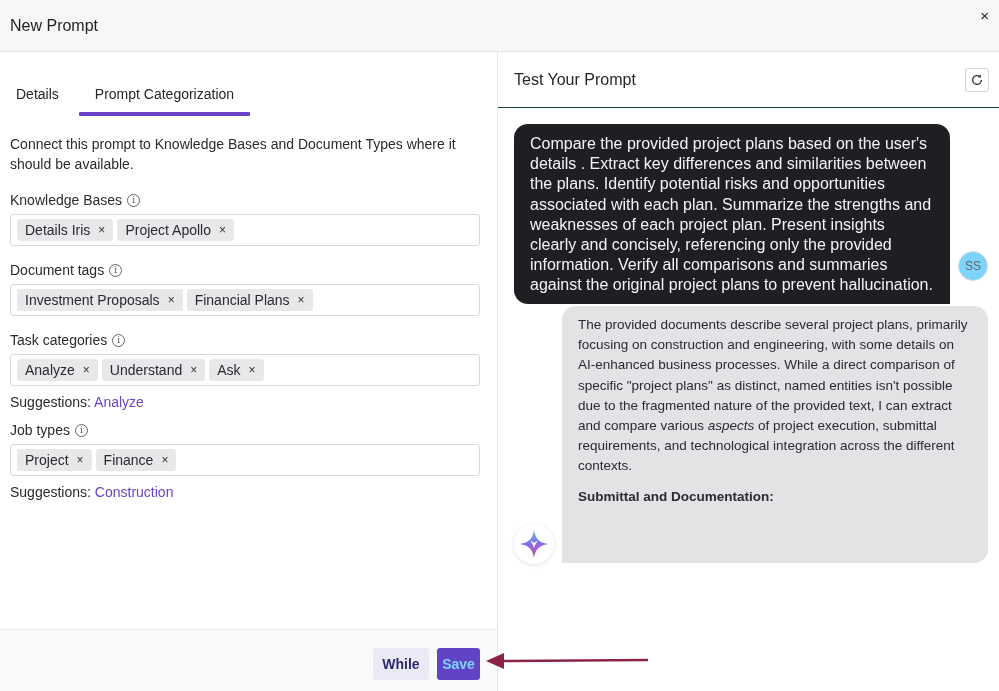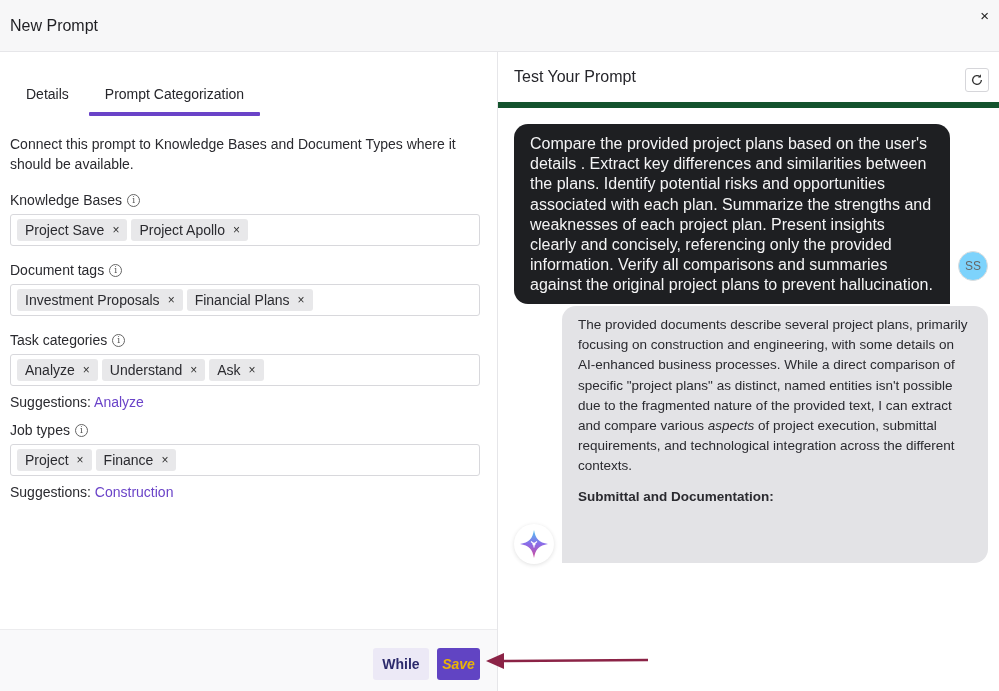--- a/index.html
+++ b/index.html
@@ -3,38 +3,38 @@
 <meta charset="utf-8">
 <style>
   * { box-sizing: border-box; margin: 0; padding: 0; }
   html, body { width: 999px; height: 691px; overflow: hidden; background: #ffffff; font-family: "Liberation Sans", "DejaVu Sans", sans-serif; color: #1f1f23; }
   .modal { position: relative; width: 999px; height: 691px; background: #fff; }
   .header { height: 52px; background: #f7f7f8; border-bottom: 1px solid #e6e6e9; display: flex; align-items: center; padding: 0 10px; position: relative; }
   .header-title { font-size: 16px; color: #1f1f23; }
   .close-btn { position: absolute; right: 10px; top: 8px; font-size: 15px; color: #222; cursor: pointer; line-height: 16px; }
   .body { position: absolute; top: 52px; left: 0; right: 0; bottom: 0; display: flex; }
   .left { width: 498px; border-right: 1px solid #e6e6e9; position: relative; height: 100%; }
-  .tabs { display: flex; height: 64px; padding-left: 10px; align-items: flex-end; }
+  .tabs { display: flex; height: 64px; align-items: flex-end; }
   .tab { font-size: 14px; color: #26262b; padding: 0 16px 14px; position: relative; cursor: pointer; }
   .tab.active::after { content: ""; position: absolute; left: 0; right: 0; bottom: 0; height: 4px; background: #6a43c8; border-radius: 1px; }
   .tab.first { padding-left: 16px; padding-right: 20px; }
   .form { padding: 18px 10px 0 10px; }
   .intro { font-size: 14px; line-height: 20px; color: #2a2a2f; width: 460px; }
   .field-label { font-size: 14px; color: #2a2a2f; margin-top: 16px; display: flex; align-items: center; gap: 5px; height: 20px; }
   .info-icon { width: 13px; height: 13px; border: 1px solid #666; border-radius: 50%; font-size: 9px; line-height: 11px; text-align: center; color: #555; font-family: "DejaVu Serif", serif; }
   .chip-box { margin-top: 4px; width: 470px; height: 32px; border: 1px solid #d8d8dc; border-radius: 3px; display: flex; align-items: center; padding: 0 6px; gap: 4px; }
   .chip { background: #e8e8ea; border-radius: 3px; height: 22px; display: flex; align-items: center; padding: 0 8px; font-size: 14px; color: #2a2a2f; gap: 8px; }
   .chip-x { font-size: 12px; color: #333; cursor: pointer; }
   .suggestions { font-size: 14px; color: #2a2a2f; margin-top: 8px; }
   .suggestions a { color: #6a43c8; text-decoration: none; cursor: pointer; }
   .footer { position: absolute; left: 0; right: 0; bottom: 0; height: 62px; background: #f9f9fa; border-top: 1px solid #ececee; }
   .cancel-btn { position: absolute; left: 373px; top: 18px; width: 56px; height: 32px; background: #ece9f6; border-radius: 3px; border: none; font-size: 14px; font-weight: bold; color: #2c2a6b; cursor: pointer; font-family: "Liberation Sans", sans-serif; }
-  .save-btn { position: absolute; left: 437px; top: 18px; width: 43px; height: 32px; background: #6144c3; border-radius: 3px; border: none; font-size: 14px; font-weight: bold; color: #eab308; cursor: pointer; font-family: "Liberation Sans", sans-serif; font-style: italic; }
+  .save-btn { position: absolute; left: 437px; top: 18px; width: 43px; height: 32px; background: #6144c3; border-radius: 3px; border: none; font-size: 14px; font-weight: bold; color: #7dd3fc; cursor: pointer; font-family: "Liberation Sans", sans-serif; }
   .right { flex: 1; position: relative; }
-  .right-header { height: 56px; border-bottom: 6px solid #14532d; display: flex; align-items: center; padding: 0 16px; }
+  .right-header { height: 56px; border-bottom: 1px solid #14532d; display: flex; align-items: center; padding: 0 16px; }
   .right-title { font-size: 16px; color: #26262b; }
   .refresh-btn { position: absolute; right: 10px; top: 16px; width: 24px; height: 24px; border: 1px solid #d6d6da; border-radius: 3px; display: flex; align-items: center; justify-content: center; cursor: pointer; background: #fff; }
   .user-bubble { position: absolute; left: 16px; top: 72px; width: 436px; background: #1e1f22; color: #f4f4f5; border-radius: 14px 14px 0 14px; padding: 10px 16px 8px; font-size: 16px; line-height: 20.2px; }
   .user-avatar { position: absolute; left: 460px; top: 199px; width: 30px; height: 30px; border: 1px solid #ddd; border-radius: 50%; background: #7dd3fc; font-size: 12px; color: #666; display: flex; align-items: center; justify-content: center; }
   .bot-bubble { position: absolute; left: 64px; top: 254px; width: 426px; height: 257px; background: #e3e3e6; border-radius: 14px 14px 14px 0; padding: 9px 16px; font-size: 13.5px; line-height: 20.2px; color: #2a2a2f; overflow: hidden; }
   .bot-bubble p { margin-bottom: 10px; }
   .bot-bubble .bold { font-weight: bold; }
   .bot-avatar { position: absolute; left: 16px; top: 472px; width: 40px; height: 40px; background: #fff; border-radius: 50%; box-shadow: 0 1px 4px rgba(0,0,0,0.12); display: flex; align-items: center; justify-content: center; }
   .arrow { position: absolute; left: 486px; top: 652px; width: 164px; height: 18px; }
 </style>
@@ -56,21 +56,21 @@
 
       <div class="form">
         <div class="intro">Connect this prompt to Knowledge Bases and Document Types where it should be available.</div>
 
         <div class="field-label">
           <span>Knowledge Bases</span>
           <span class="info-icon">i</span>
         </div>
         <div class="chip-box">
           <span class="chip">
-              <span>Project Save</span>
+              <span>Details Iris</span>
               <span class="chip-x">×</span>
             </span>
           <span class="chip">
               <span>Project Apollo</span>
               <span class="chip-x">×</span>
             </span>
         </div>
 
         <div class="field-label" style="margin-top:14px">
           <span>Document tags</span>

